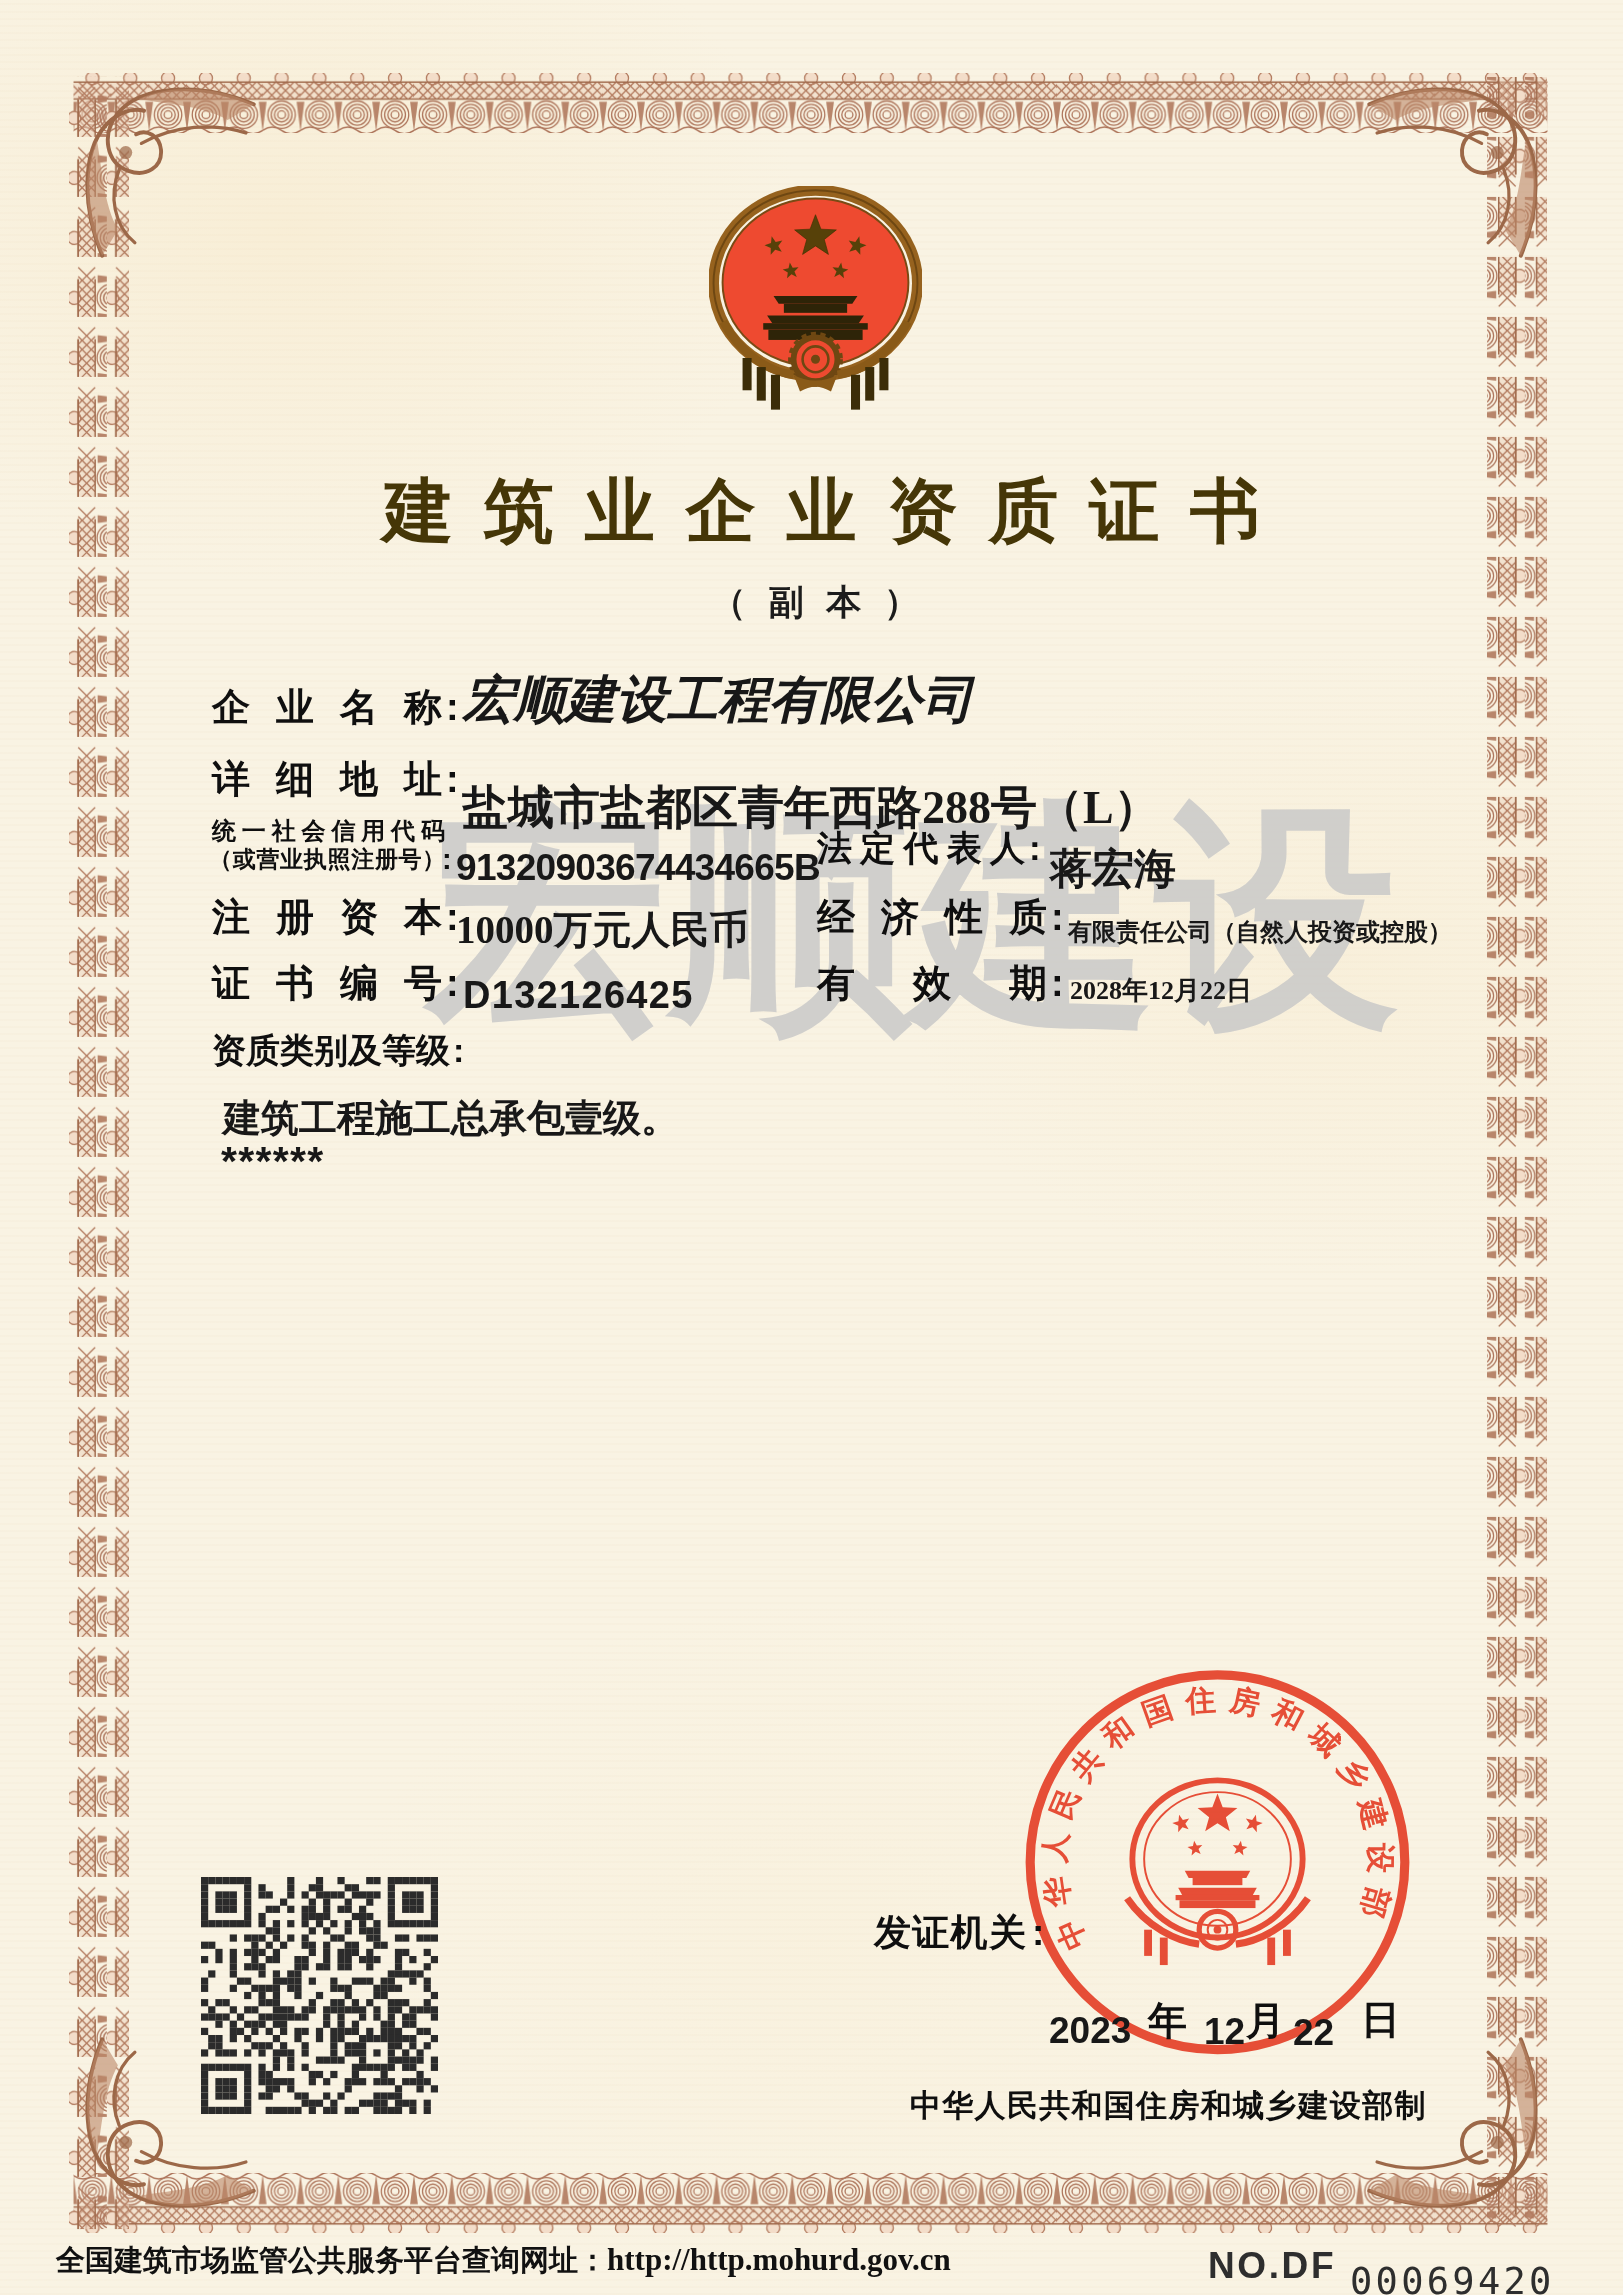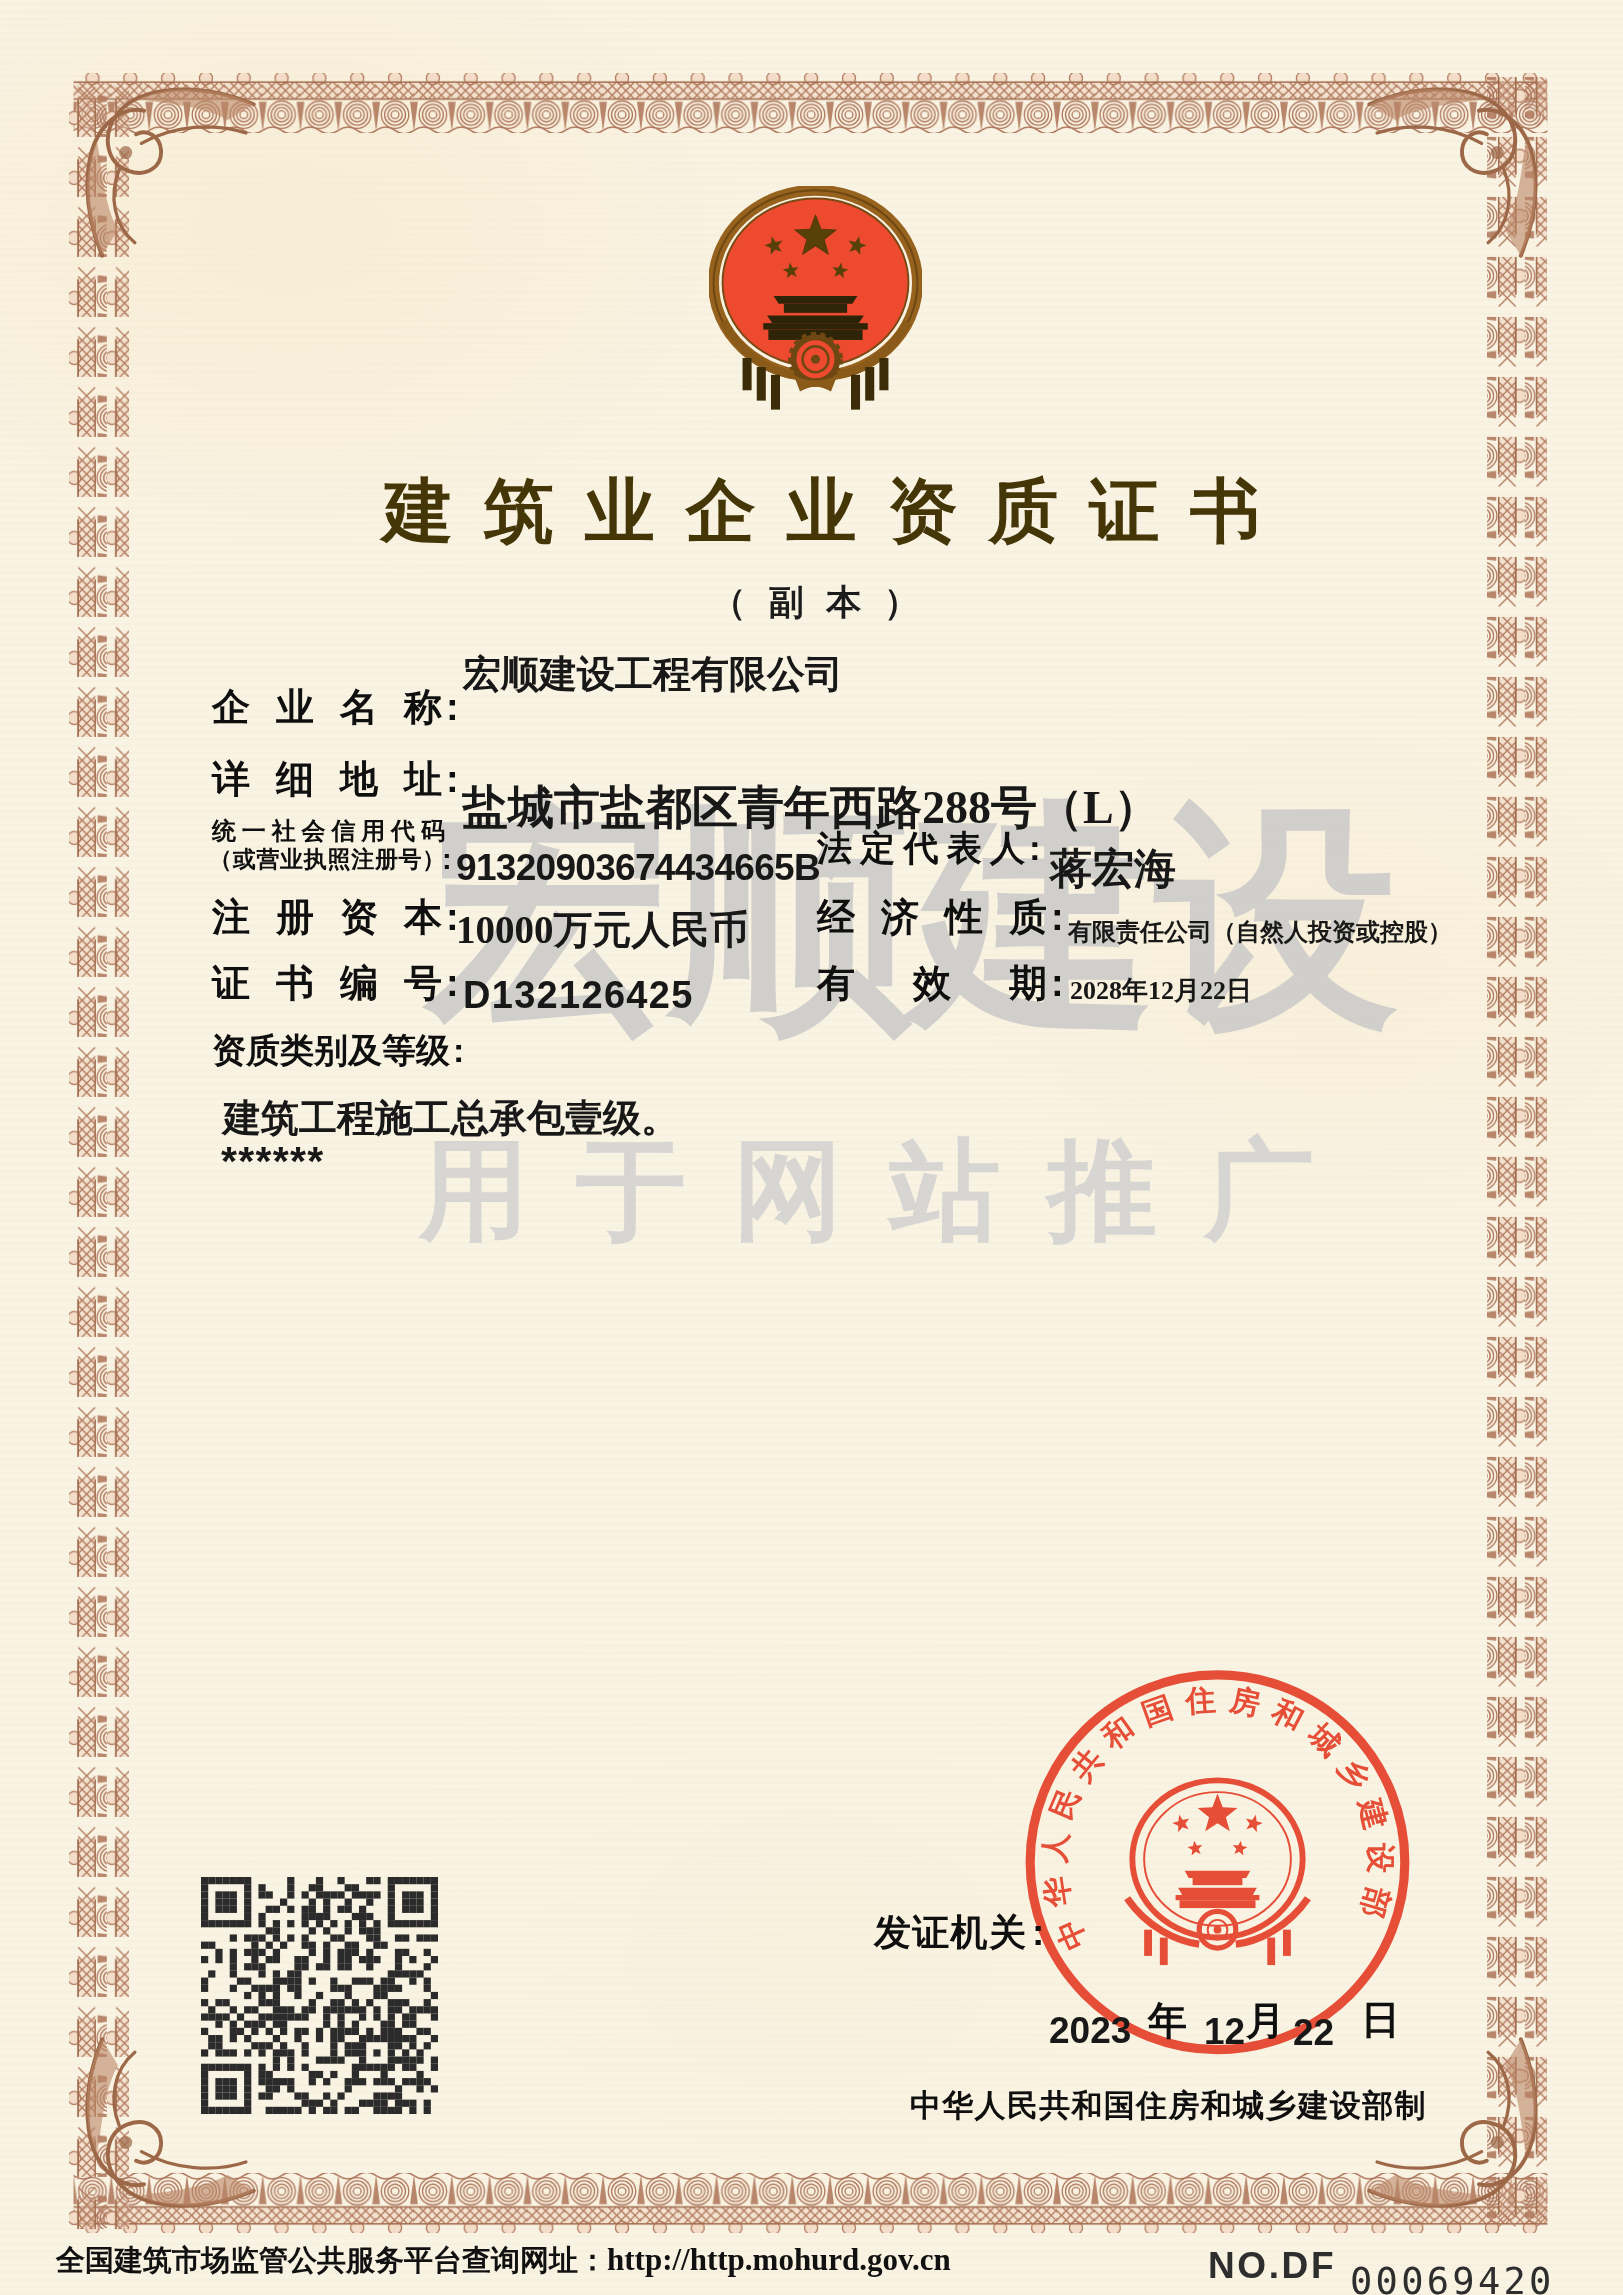--- a/index.html
+++ b/index.html
@@ -174,21 +174,20 @@
       <path d="M60,292 C26,210 30,120 74,84 C90,71 108,66 124,70"></path>
       <path d="M120,120 C170,92 232,88 280,104" stroke-width="5"></path>
       <path d="M86,160 C70,200 78,246 110,272" stroke-width="5"></path>
     </g>
     <path d="M292,60 C240,34 168,28 116,52 C160,60 212,62 252,84 Z" fill="#bb8768" opacity="0.6"></path>
     <path d="M60,292 C34,240 28,168 52,116 C60,160 62,212 84,252 Z" fill="#bb8768" opacity="0.6"></path>
     <circle cx="96" cy="134" r="10" fill="#9c6848" opacity="0.7"></circle>
   </svg>
 
   <div class="wm1 ni">宏顺建设</div>
-  <div class="wm2 ni">用于网站推广</div>
 
   <svg class="emblem" viewBox="0 0 330 360">
     <ellipse cx="165" cy="150" rx="158" ry="144" fill="none" stroke="#96621e" stroke-width="17"></ellipse>
     <ellipse cx="165" cy="150" rx="158" ry="144" fill="none" stroke="#6e4712" stroke-width="3"></ellipse>
     <ellipse cx="165" cy="149" rx="144" ry="130" fill="#ee4a30"></ellipse>
     <ellipse cx="165" cy="149" rx="144" ry="130" fill="none" stroke="#7a4a14" stroke-width="3"></ellipse>
     <polygon fill="#574109" stroke="#3f3000" stroke-width="1" points="165.0,44.0 173.4,66.4 197.3,67.5 178.6,82.4 185.0,105.5 165.0,92.3 145.0,105.5 151.4,82.4 132.7,67.5 156.6,66.4"></polygon>
     <polygon fill="#574109" points="97.1,77.5 103.3,86.1 113.6,83.8 107.3,92.3 112.7,101.4 102.6,98.1 95.6,106.0 95.7,95.4 86.0,91.2 96.1,88.0"></polygon>
     <polygon fill="#574109" points="232.9,77.5 233.9,88.0 244.0,91.2 234.3,95.4 234.4,106.0 227.4,98.1 217.3,101.4 222.7,92.3 216.4,83.8 226.7,86.1"></polygon>
     <polygon fill="#574109" points="125.2,118.1 129.6,126.2 138.7,125.3 132.4,131.9 136.0,140.4 127.8,136.4 120.9,142.5 122.1,133.4 114.2,128.7 123.2,127.1"></polygon>
@@ -235,21 +234,21 @@
       <span>）</span>
     </div>
 
   <div class="lbl" style="left:212px;top:687px;width:230px;font-size:38px;">
       <span>企</span>
       <span>业</span>
       <span>名</span>
       <span>称</span>
     </div>
   <div class="colon" style="left:446px;top:687px;font-size:38px;">:</div>
-  <div class="val" style="left:463px;top:654px;font-size:38px;">宏顺建设工程有限公司</div>
+  <div class="val" style="left:463px;top:672px;font-size:51px;font-style:italic;">宏顺建设工程有限公司</div>
 
   <div class="lbl" style="left:212px;top:759px;width:230px;font-size:38px;">
       <span>详</span>
       <span>细</span>
       <span>地</span>
       <span>址</span>
     </div>
   <div class="colon" style="left:446px;top:759px;font-size:38px;">:</div>
   <div class="val" style="left:462px;top:783px;font-size:46px;">盐城市盐都区青年西路288号（L）</div>
 

